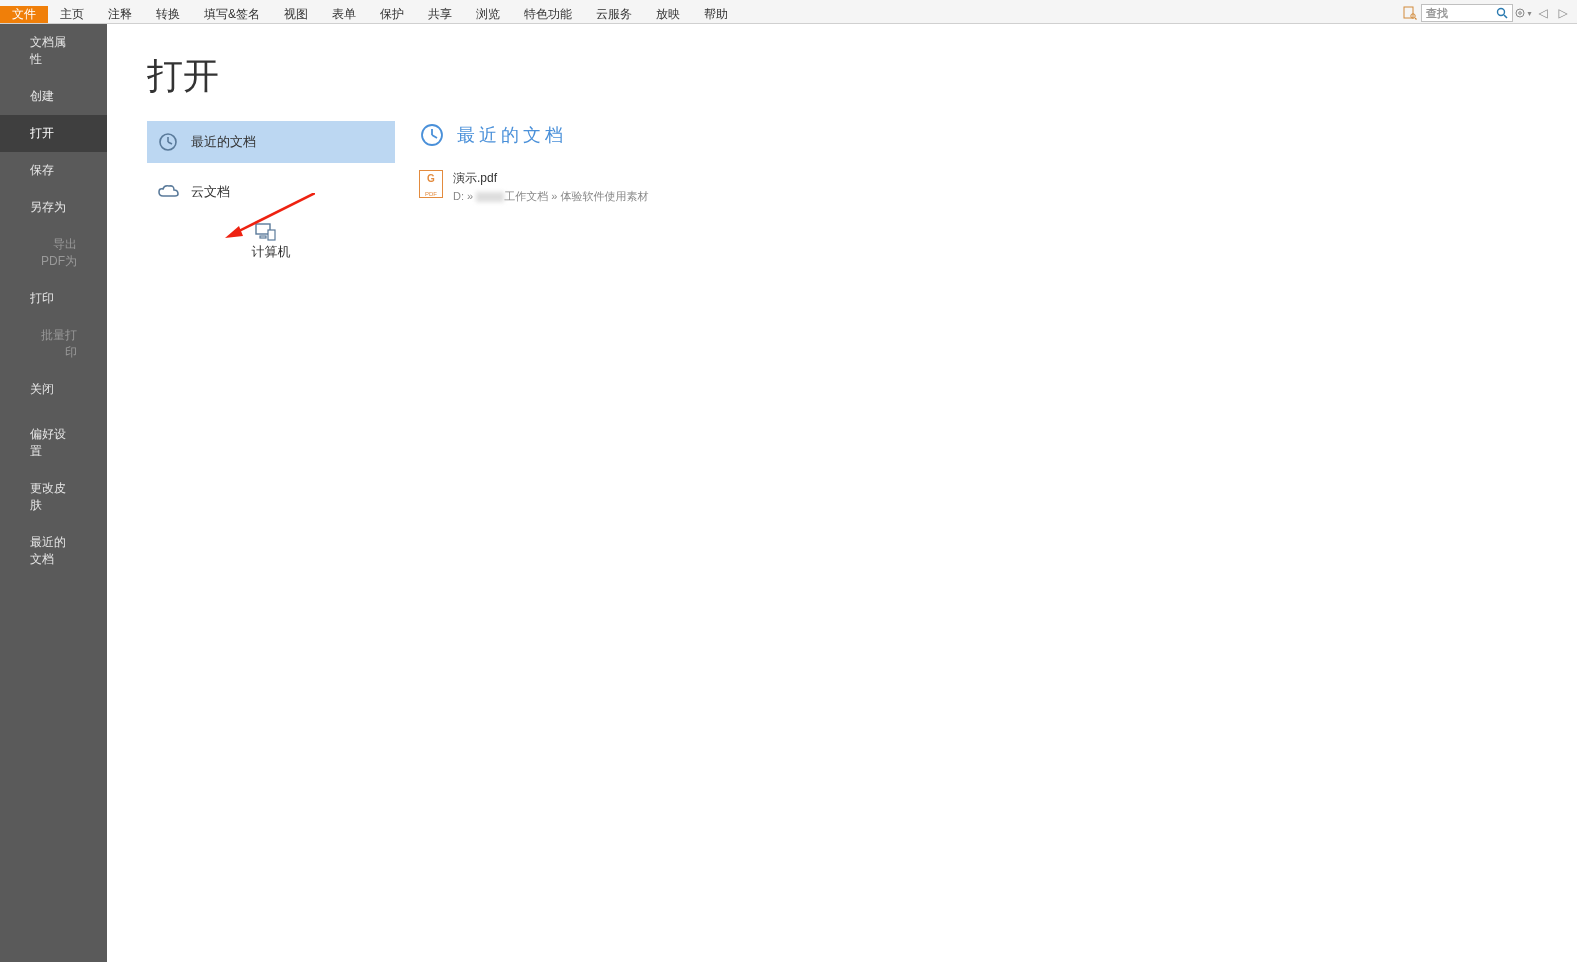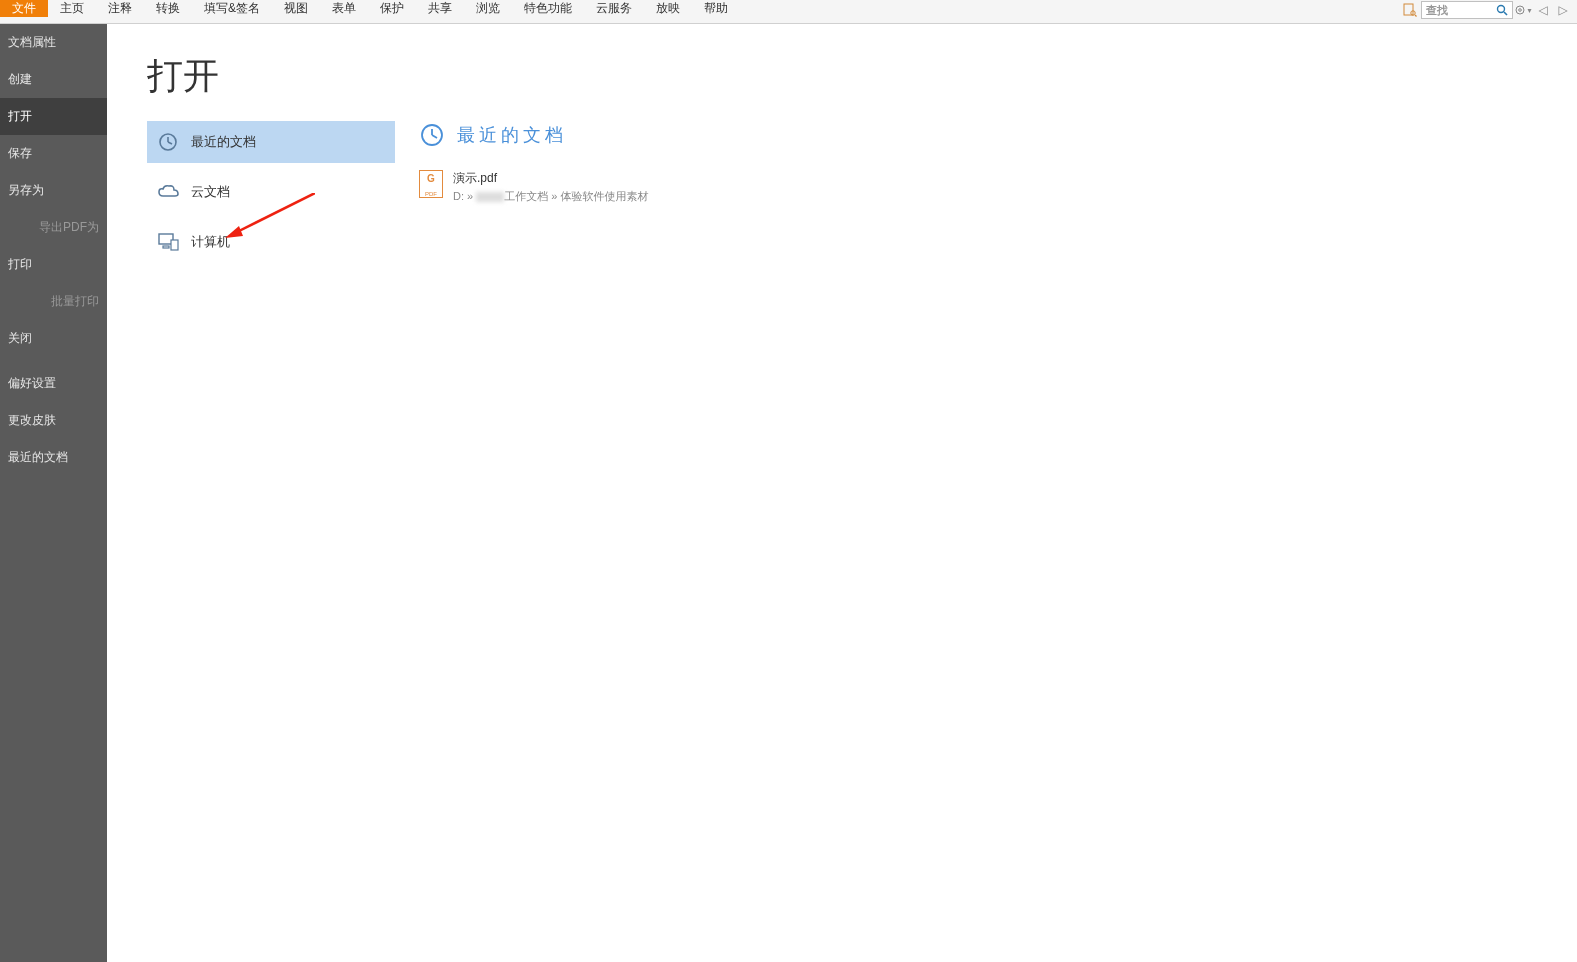--- a/index.html
+++ b/index.html
@@ -1,32 +1,32 @@
 <!DOCTYPE html>
 <html><head>
   <meta charset="utf-8">
   <style>
     * { margin: 0; padding: 0; box-sizing: border-box; font-family: "Microsoft YaHei", "SimSun", sans-serif; }
     body { width: 1577px; height: 962px; background: #fff; font-size: 12px; overflow: hidden; }
 
     
-    .top-bar { height: 24px; display: flex; background: #f5f5f5; border-bottom: 1px solid #d0d0d0; align-items: flex-start; }
+    .top-bar { height: 24px; display: flex; background: #f5f5f5; border-bottom: 1px solid #d0d0d0; align-items: flex-end; }
     .tab { padding: 0 12px; display: flex; align-items: center; color: #333; cursor: pointer; font-size: 12px; white-space: nowrap; }
     .tab.active { background: #f07f09; color: #fff; }
     .top-right { margin-left: auto; display: flex; align-items: center; padding-right: 4px; }
     .search-box-wrap { display: flex; align-items: center; border: 1px solid #c0c0c0; background: #fff; height: 18px; }
     .search-placeholder { color: #999; width: 70px; padding: 0 4px; font-size: 11px; font-weight: bold; }
     .search-icon-btn, .gear-btn, .nav-left, .nav-right { width: 20px; height: 20px; display: flex; align-items: center; justify-content: center; color: #888; cursor: pointer; }
     .search-icon-btn { color: #2a7ab0; }
     .gear-btn .chev { font-size: 8px; margin-left: 1px; }
 
     
     .main { display: flex; height: 938px; }
     .sidebar { width: 107px; background: #5a5a5a; color: #e0e0e0; display: flex; flex-direction: column; font-size: 12px; }
-    .side-item { padding: 10px 8px; cursor: pointer; color: #e6e6e6; border-bottom: 0; }
+    .side-item { padding: 10px 30px; cursor: pointer; color: #e6e6e6; border-bottom: 0; }
     .side-item.active { background: #3f3f3f; color: #fff; }
     .side-item.disabled { color: #999; text-align: right; }
     .side-gap { height: 8px; }
 
     
     .col2 { width: 288px; background: #fff; padding: 16px 0 0 40px; }
     .page-title { font-size: 36px; font-weight: 300; color: #333; margin-bottom: 20px; margin-top: 12px; }
     .loc-item { display: flex; align-items: center; height: 42px; padding: 0 10px; cursor: pointer; margin-bottom: 8px; position: relative; }
     .loc-item.active { background: #bcd7f2; }
     .loc-icon { width: 22px; height: 22px; margin-right: 12px; display: flex; align-items: center; justify-content: center; }
@@ -132,21 +132,21 @@
 
     <div class="loc-item">
       <span class="loc-icon">
         <svg width="22" height="18" viewBox="0 0 22 18">
             <path d="M6 13 Q2 13 2 9 Q2 5 6 6 Q7 2 12 3 Q17 2 17 7 Q21 7 21 11 Q21 13 18 13 Z" fill="none" stroke="#5a7a9a" stroke-width="1.6"></path>
           </svg>
       </span>
       <span class="loc-label">云文档</span>
     </div>
 
-    <div class="loc-item" style="position:relative;">
+    <div class="loc-item" style="position:relative;flex-direction:column;">
       <span class="loc-icon">
         <svg width="22" height="20" viewBox="0 0 22 20">
             <rect x="2" y="2" width="14" height="10" fill="none" stroke="#5a7a9a" stroke-width="1.4"></rect>
             <rect x="6" y="14" width="6" height="2" fill="none" stroke="#5a7a9a" stroke-width="1.2"></rect>
             <rect x="14" y="8" width="7" height="10" fill="#fff" stroke="#5a7a9a" stroke-width="1.2"></rect>
           </svg>
       </span>
       <span class="loc-label">计算机</span>
       <svg class="arrow-svg" style="left:78px;top:-28px;" width="90" height="50" viewBox="0 0 90 50">
           <line x1="90" y1="0" x2="10" y2="40" stroke="#e21" stroke-width="2.5"></line>

